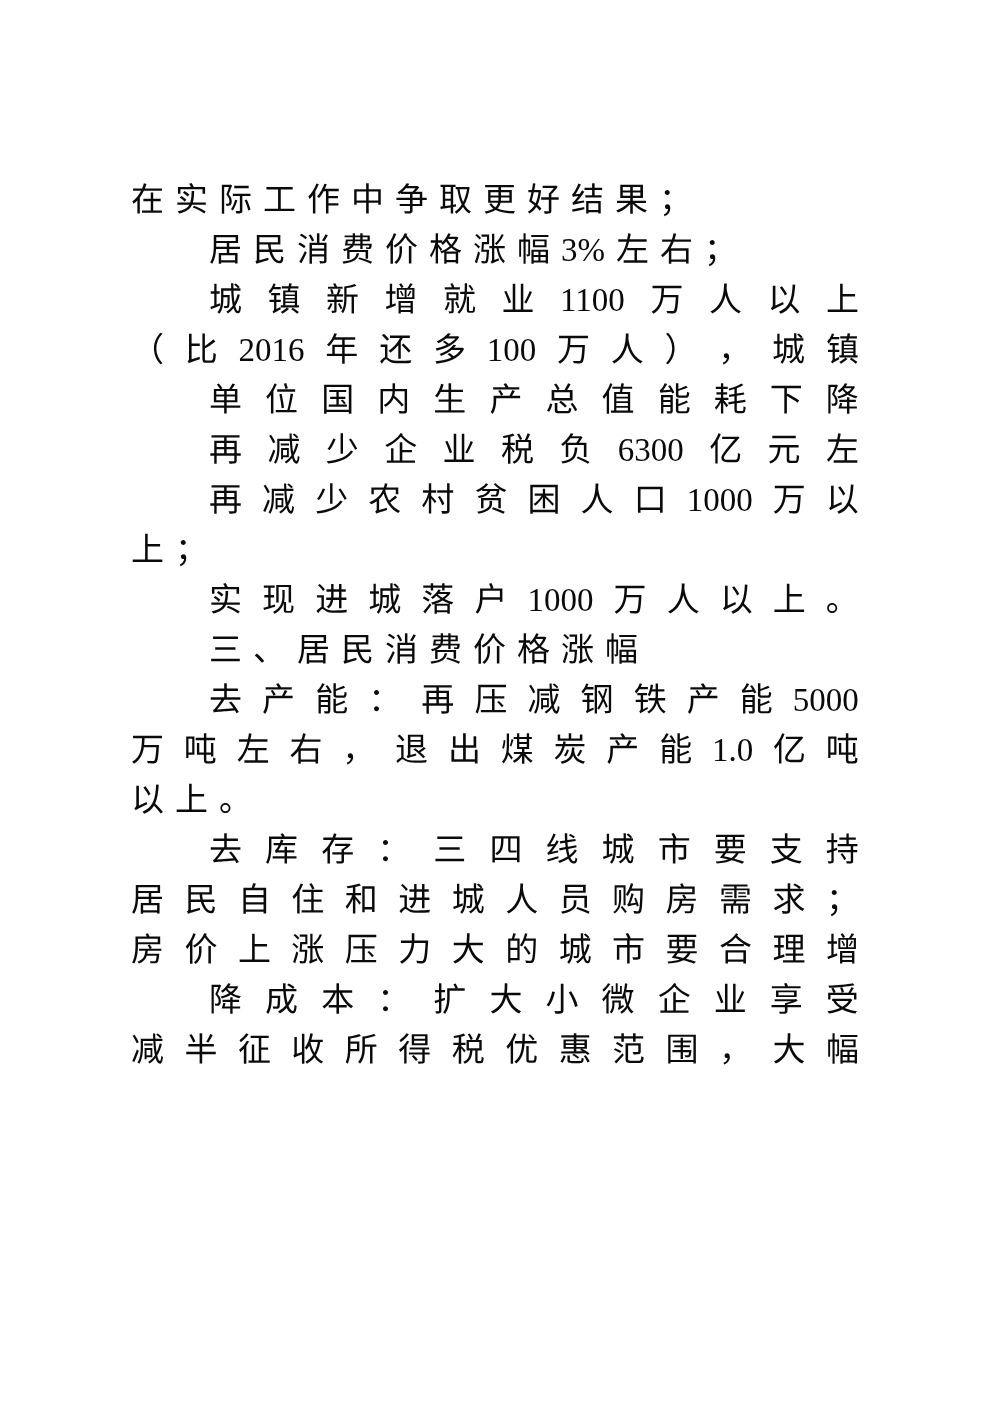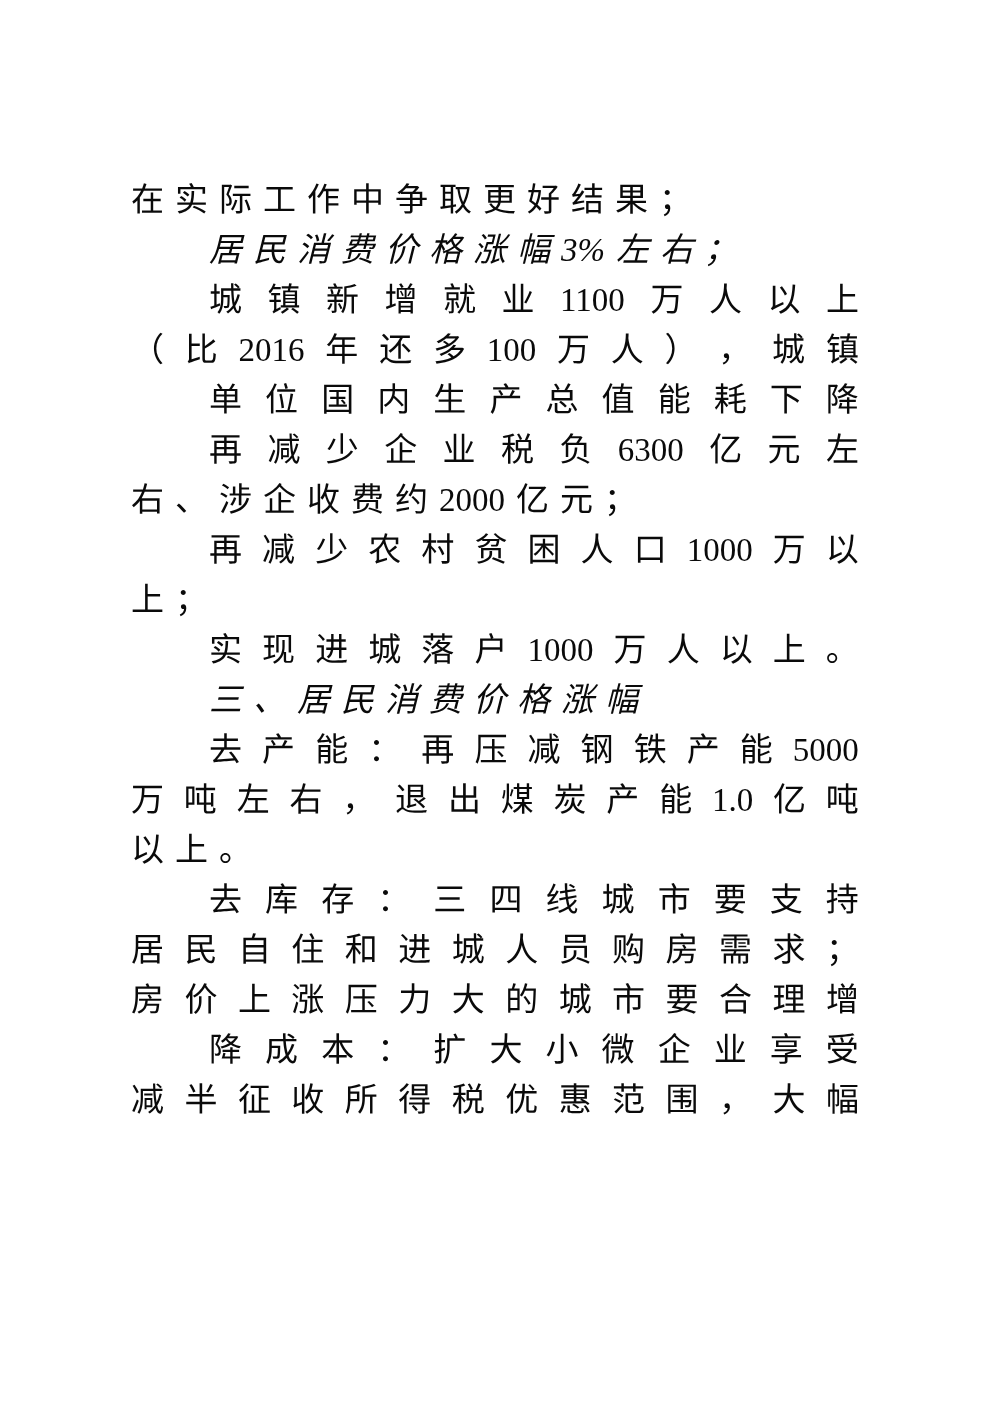--- a/index.html
+++ b/index.html
@@ -60,21 +60,20 @@
 
   
   .doc-line.indent {
     padding-left: 78px;
     width: 650px;
   }
 
   .doc-line.ragged.indent {
     padding-left: 78px;
     width: auto;
-    font-style: italic;
   }
 
   
   .num {
     font-family: "Liberation Serif", "DejaVu Serif", serif;
     letter-spacing: 0;
   }
 
   .doc-line.ragged .num {
     letter-spacing: 0;
@@ -150,21 +149,20 @@
         <span class="ch">少</span>
         <span class="ch">企</span>
         <span class="ch">业</span>
         <span class="ch">税</span>
         <span class="ch">负</span>
         <span class="ch num">6300</span>
         <span class="ch">亿</span>
         <span class="ch">元</span>
         <span class="ch">左</span>
       </div>
-      <div class="doc-line ragged"><span class="han">右、涉企收费约</span><span class="num">2000</span><span class="han">亿元；</span></div>
       <div class="doc-line justify indent">
         <span class="ch">再</span>
         <span class="ch">减</span>
         <span class="ch">少</span>
         <span class="ch">农</span>
         <span class="ch">村</span>
         <span class="ch">贫</span>
         <span class="ch">困</span>
         <span class="ch">人</span>
         <span class="ch">口</span>

